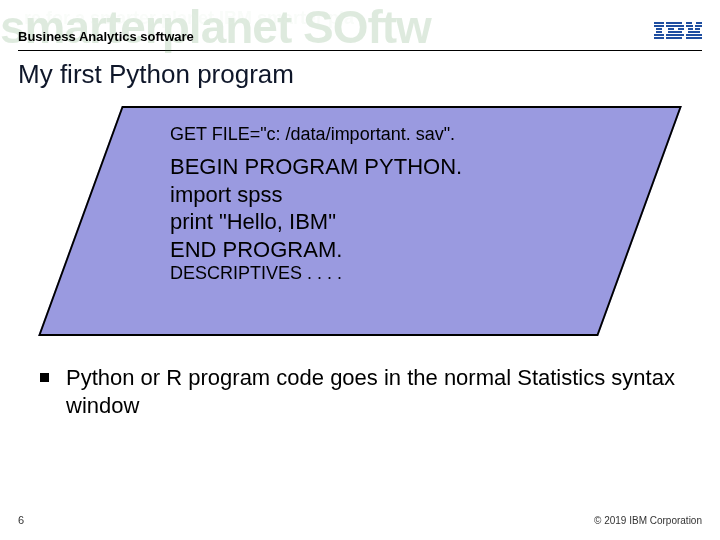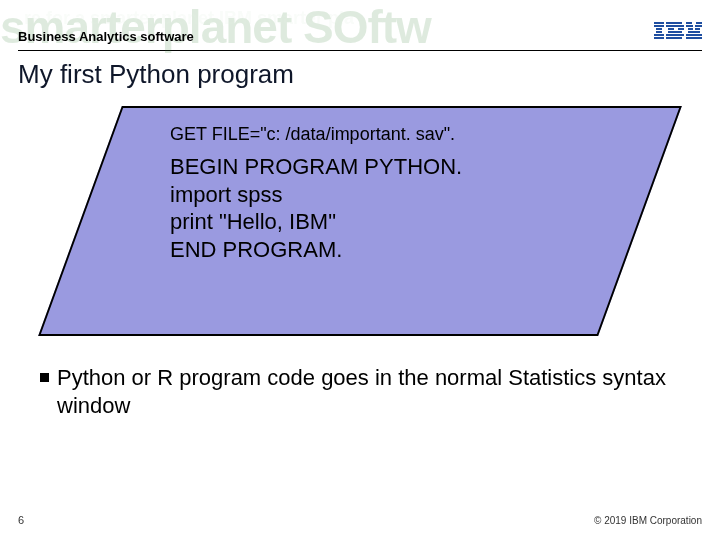--- a/index.html
+++ b/index.html
@@ -78,21 +78,21 @@
   .code-tail {
     font-size: 18px;
     font-family: Arial, sans-serif;
   }
   .bullet-block {
     padding: 28px 40px 0 40px;
   }
   .bullet {
     display: flex;
     align-items: flex-start;
-    gap: 8px;
+    gap: 17px;
     font-size: 22px;
     color: #000;
     line-height: 1.25;
   }
   .bullet .sq {
     width: 9px; height: 9px; background:#000; margin-top: 9px; flex-shrink:0;
   }
   .footer {
     position: absolute;
     bottom: 14px;
@@ -154,20 +154,21 @@
 <div class="slide-title">My first Python program</div>
 
 <div class="parallelogram-wrap">
   <div class="parallelogram"></div>
   <div class="para-content">
     <div class="code-small">GET FILE="c: /data/important. sav".</div>
     <div class="code-big" style="white-space:pre-line;">BEGIN PROGRAM PYTHON.
 import spss
 print "Hello, IBM"
 END PROGRAM.</div>
+    <div class="code-tail">DESCRIPTIVES . . . .</div>
   </div>
 </div>
 
 <div class="bullet-block">
   <div class="bullet">
     <span class="sq"></span>
     <span>Python or R program code goes in the normal Statistics syntax window</span>
   </div>
 </div>
 

